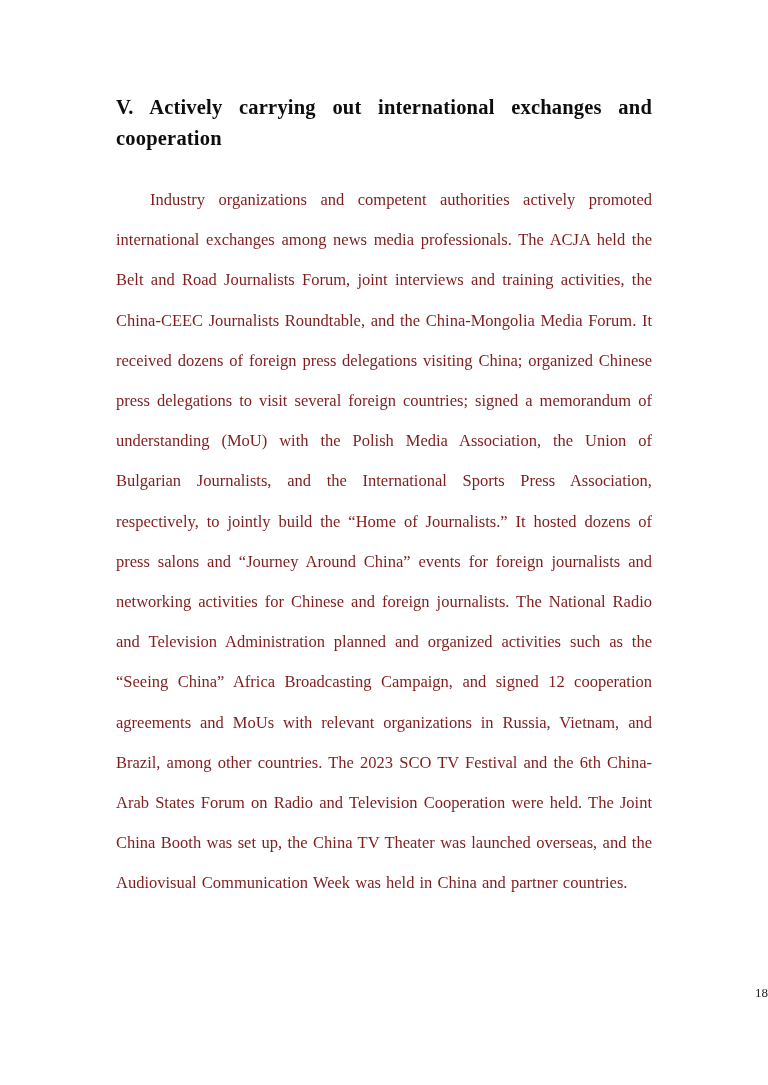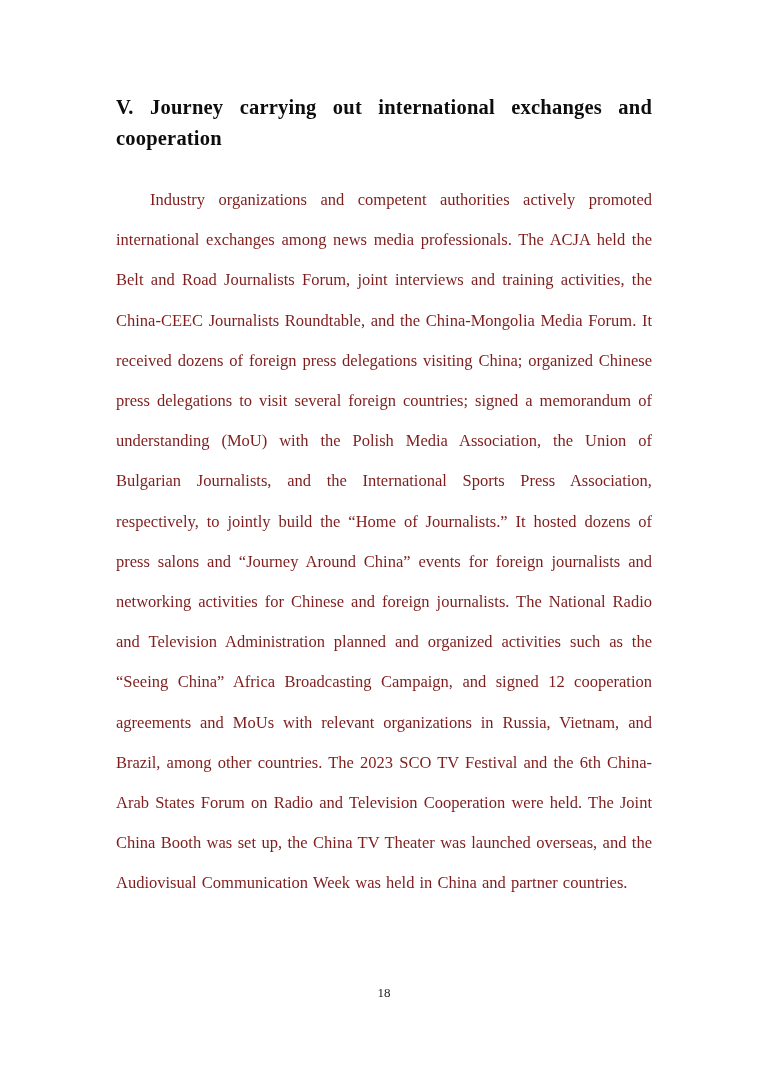--- a/index.html
+++ b/index.html
@@ -43,27 +43,27 @@
     color: #7f1d1d;
     text-align: justify;
     text-indent: 34px;
     word-spacing: 1px;
   }
   .page-number {
     position: absolute;
     left: 0;
     right: 0;
     top: 985px;
-    text-align: center;
+    text-align: right;
     font-size: 13px;
     color: #222222;
   }
 </style>
 </head>
 <body>
 
 <div class="page">
   <div class="content">
-    <h1 class="heading">V. Journey carrying out international exchanges and cooperation</h1>
+    <h1 class="heading">V. Actively carrying out international exchanges and cooperation</h1>
     <p class="body-paragraph">Industry organizations and competent authorities actively promoted international exchanges among news media professionals. The ACJA held the Belt and Road Journalists Forum, joint interviews and training activities, the China-CEEC Journalists Roundtable, and the China-Mongolia Media Forum. It received dozens of foreign press delegations visiting China; organized Chinese press delegations to visit several foreign countries; signed a memorandum of understanding (MoU) with the Polish Media Association, the Union of Bulgarian Journalists, and the International Sports Press Association, respectively, to jointly build the “Home of Journalists.” It hosted dozens of press salons and “Journey Around China” events for foreign journalists and networking activities for Chinese and foreign journalists. The National Radio and Television Administration planned and organized activities such as the “Seeing China” Africa Broadcasting Campaign, and signed 12 cooperation agreements and MoUs with relevant organizations in Russia, Vietnam, and Brazil, among other countries. The 2023 SCO TV Festival and the 6th China-Arab States Forum on Radio and Television Cooperation were held. The Joint China Booth was set up, the China TV Theater was launched overseas, and the Audiovisual Communication Week was held in China and partner countries.</p>
   </div>
   <div class="page-number">18</div>
 </div>
 
 </body></html>

